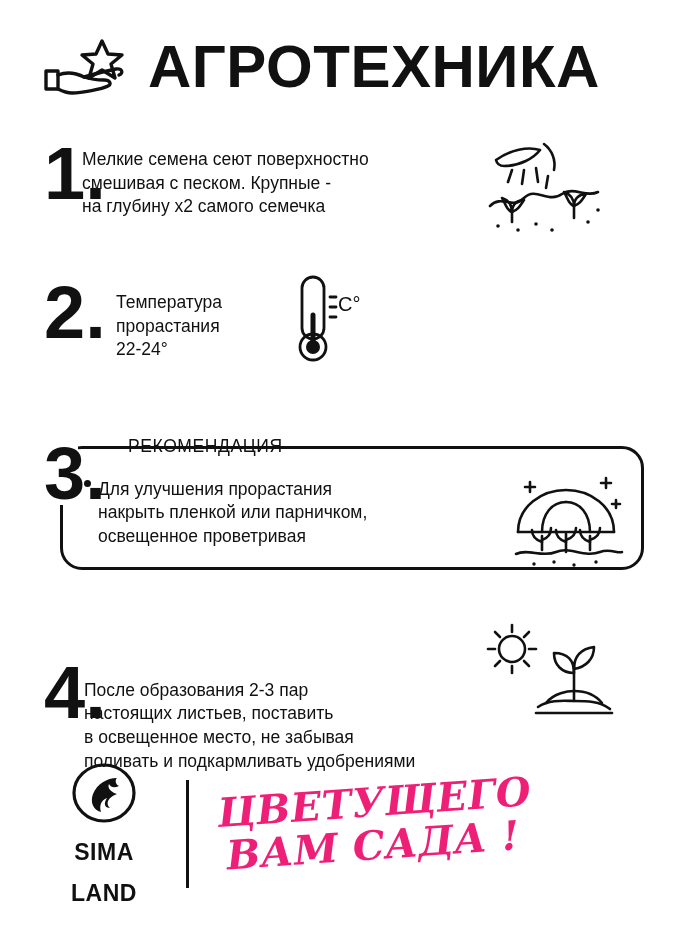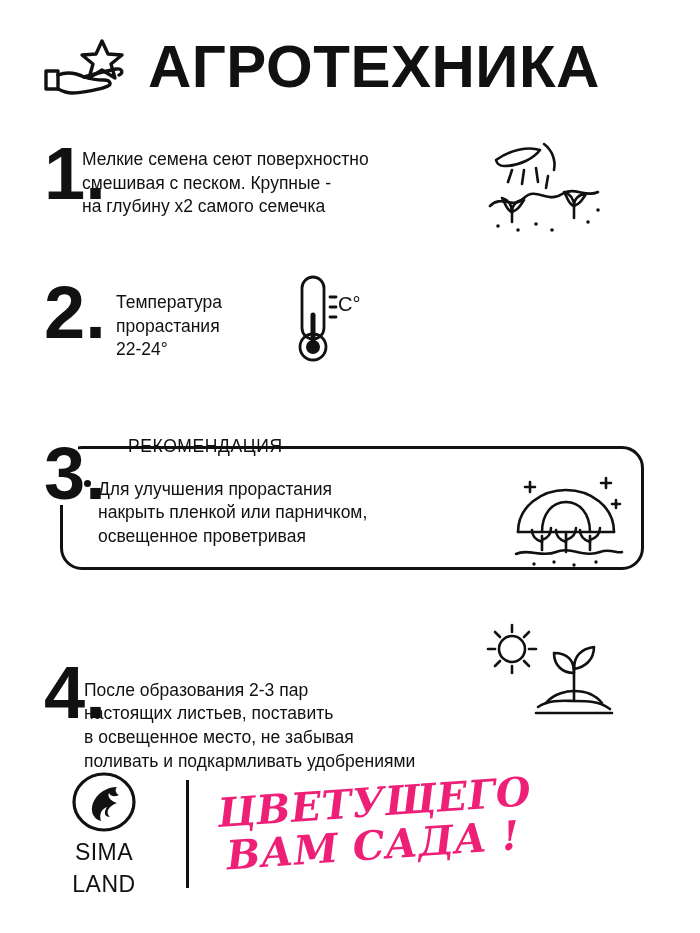--- a/index.html
+++ b/index.html
@@ -152,24 +152,24 @@
     padding-left: 56px;
   }
   .brand {
     width: 96px;
     flex: 0 0 96px;
     text-align: center;
   }
   .brand-mark { width: 66px; height: 62px; margin: 0 auto; }
   .brand-name {
     font-size: 23px;
-    font-weight: normal;
+    font-weight: bold;
     line-height: 1.04;
     letter-spacing: 0.5px;
-    margin-top: 8px;
+    margin-top: 17px;
   }
   .divider {
     width: 3px;
     height: 108px;
     background: #111;
     margin: 0 30px 0 34px;
   }
   .slogan {
     color: #ee1f77;
     font-family: "DejaVu Serif", serif;

